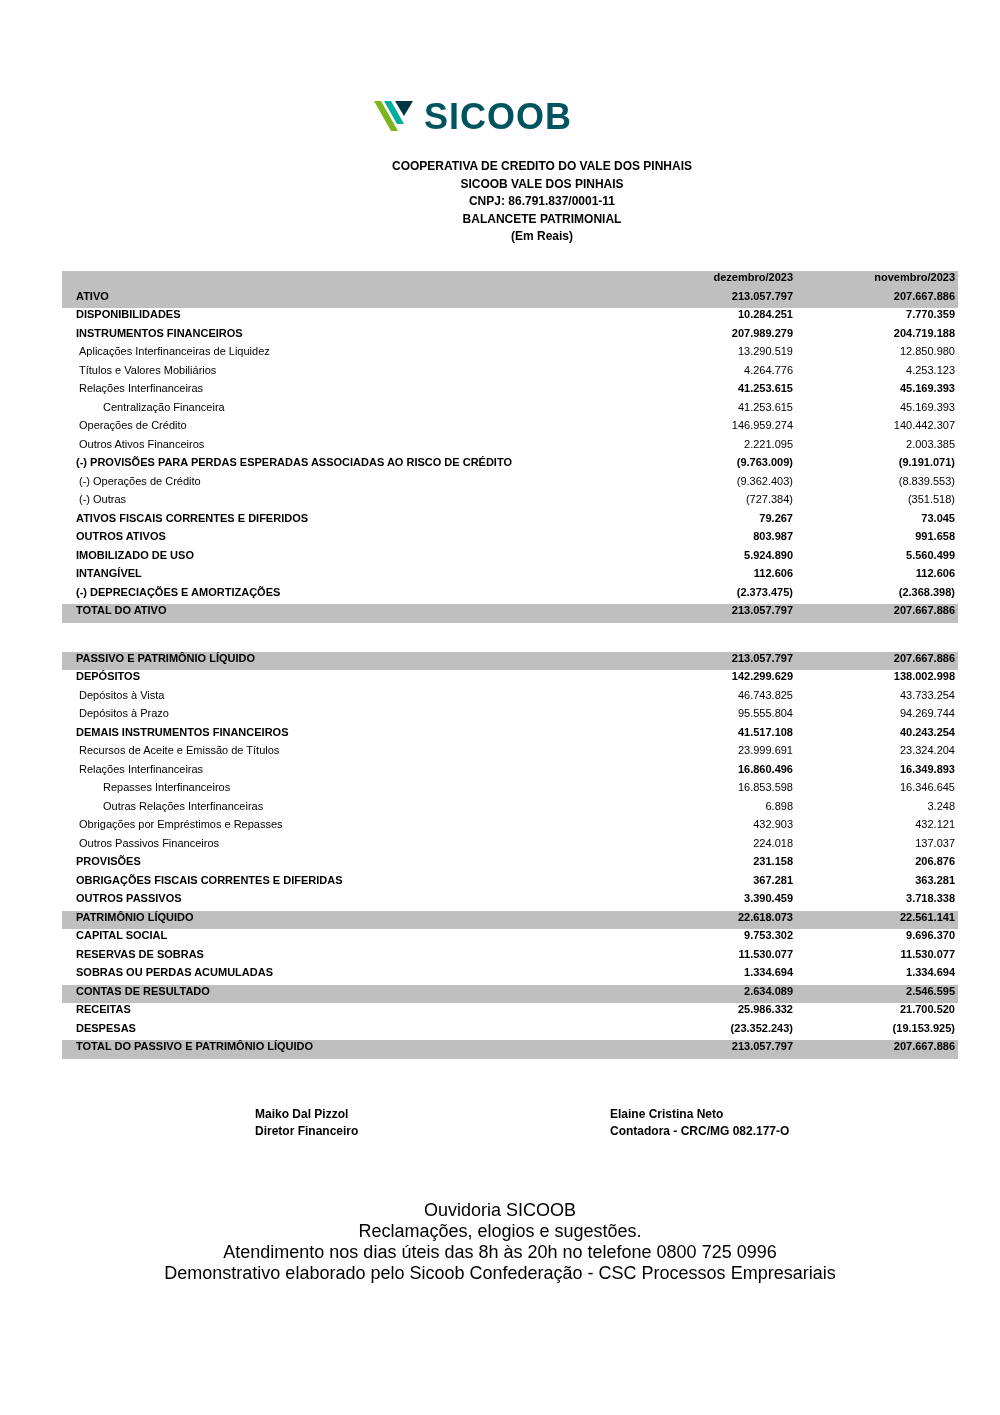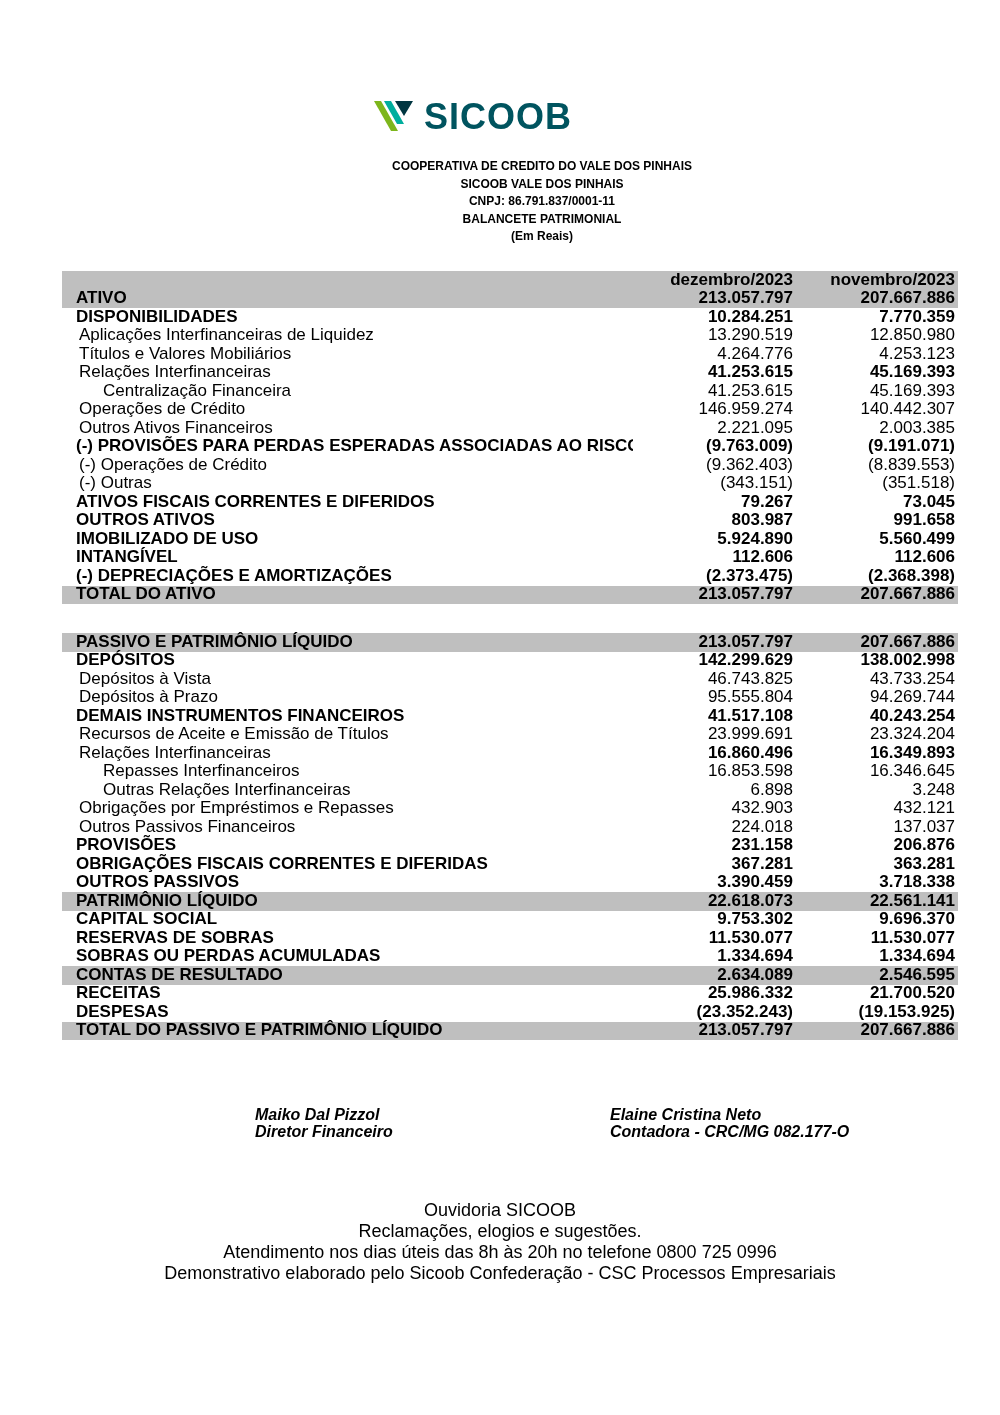--- a/index.html
+++ b/index.html
@@ -18,33 +18,33 @@
     color:var(--wordmark,#00545F);
   }
   .header-lines {
     position:absolute; top:158px; left:0; width:1000px;
     text-align:center; font-size:12px; font-weight:bold; line-height:17.5px;margin-left:42px;
   }
   .table {
     position:absolute; top:271px; left:62px; width:896px;
   }
   .row {
-    display:flex; align-items:flex-end; height:18.5px;
-    font-size:17px; white-space:nowrap;
+    display:flex; align-items:flex-start; height:18.5px;
+    font-size:11px; white-space:nowrap;
   }
   .row.colheader, .row.section { background:var(--row-gray,#BFBFBF); font-weight:bold; }
   .row.bold { font-weight:bold; }
   .row.subtotal .c-dec, .row.subtotal .c-nov { font-weight:bold; }
   .row.blank { height:29px; }
   .c-label { flex:1; overflow:hidden; padding-left:14px; }
   .c-dec { width:160px; text-align:right; }
   .c-nov { width:165px; text-align:right; padding-right:3px; }
   .indent1 .c-label { padding-left:17px; }
   .indent2 .c-label { padding-left:41px; }
-  .signature { position:absolute; font-size:16px; font-weight:bold; line-height:17px;font-style:italic; }
+  .signature { position:absolute; font-size:12px; font-weight:bold; line-height:17px; }
   .sig-left { left:255px; top:1106px; }
   .sig-right { left:610px; top:1106px; }
   .footer-lines {
     position:absolute; top:1200px; left:0; width:1000px;
     text-align:center; font-size:18px; line-height:21px;
   }
 </style>
 </head>
 <body>
 
@@ -75,20 +75,25 @@
       <div class="row section indent0">
         <div class="c-label">ATIVO</div>
         <div class="c-dec">213.057.797</div>
         <div class="c-nov">207.667.886</div>
       </div>
       <div class="row bold indent0">
         <div class="c-label">DISPONIBILIDADES</div>
         <div class="c-dec">10.284.251</div>
         <div class="c-nov">7.770.359</div>
       </div>
+      <div class="row bold indent0">
+        <div class="c-label">INSTRUMENTOS FINANCEIROS</div>
+        <div class="c-dec">207.989.279</div>
+        <div class="c-nov">204.719.188</div>
+      </div>
       <div class="row normal indent1">
         <div class="c-label">Aplicações Interfinanceiras de Liquidez</div>
         <div class="c-dec">13.290.519</div>
         <div class="c-nov">12.850.980</div>
       </div>
       <div class="row normal indent1">
         <div class="c-label">Títulos e Valores Mobiliários</div>
         <div class="c-dec">4.264.776</div>
         <div class="c-nov">4.253.123</div>
       </div>
@@ -117,21 +122,21 @@
         <div class="c-dec">(9.763.009)</div>
         <div class="c-nov">(9.191.071)</div>
       </div>
       <div class="row normal indent1">
         <div class="c-label">(-) Operações de Crédito</div>
         <div class="c-dec">(9.362.403)</div>
         <div class="c-nov">(8.839.553)</div>
       </div>
       <div class="row normal indent1">
         <div class="c-label">(-) Outras</div>
-        <div class="c-dec">(343.151)</div>
+        <div class="c-dec">(727.384)</div>
         <div class="c-nov">(351.518)</div>
       </div>
       <div class="row bold indent0">
         <div class="c-label">ATIVOS FISCAIS CORRENTES E DIFERIDOS</div>
         <div class="c-dec">79.267</div>
         <div class="c-nov">73.045</div>
       </div>
       <div class="row bold indent0">
         <div class="c-label">OUTROS ATIVOS</div>
         <div class="c-dec">803.987</div>

